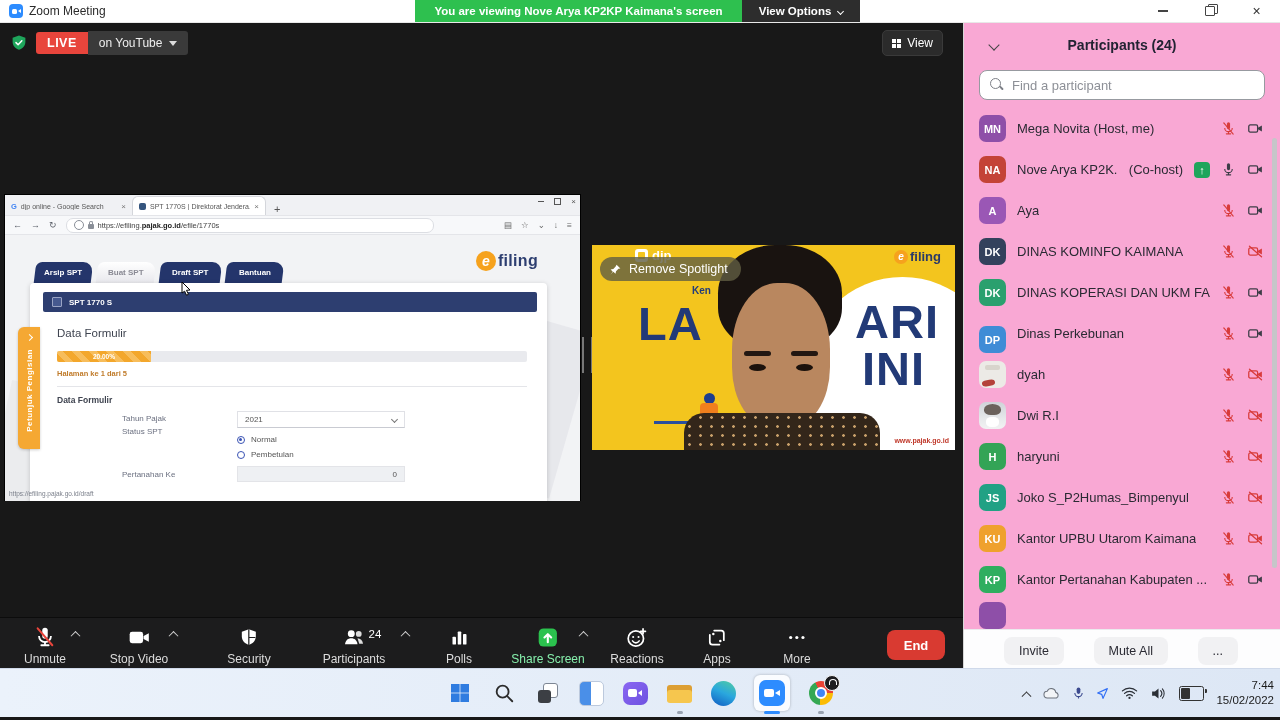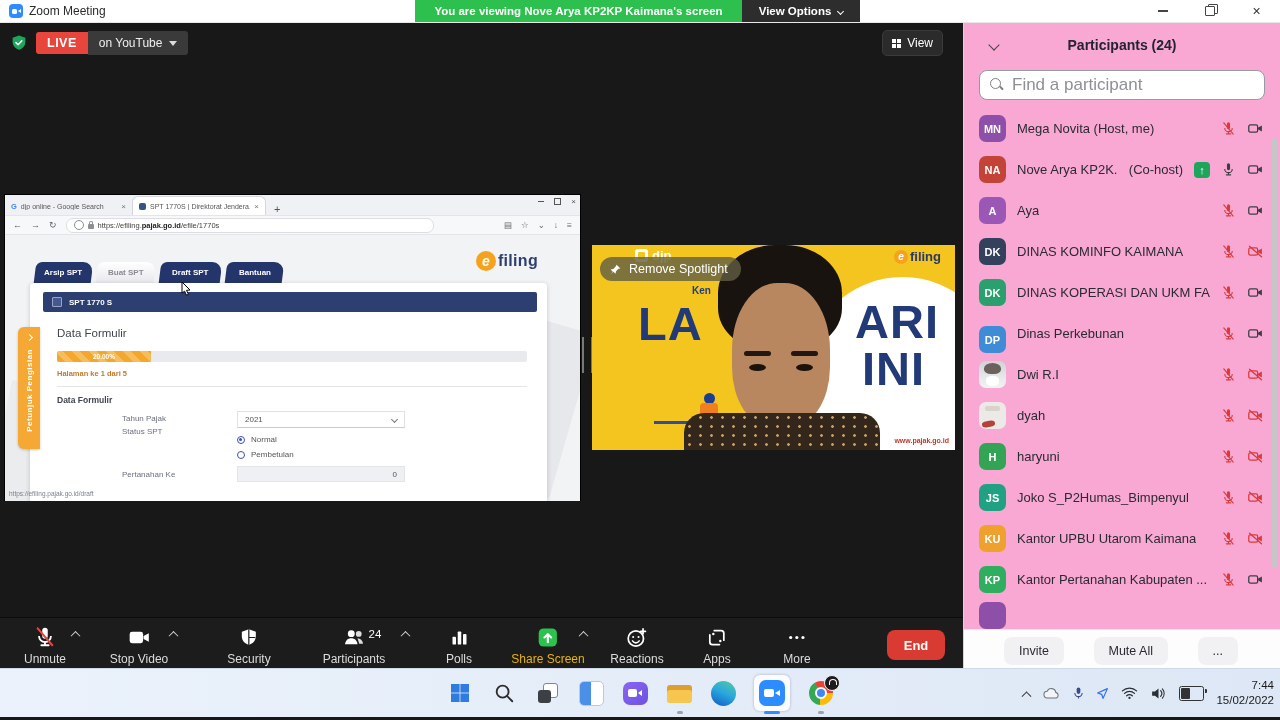--- a/index.html
+++ b/index.html
@@ -122,34 +122,34 @@
   .abars span{width:2.5px;background:#fff;border-radius:1px;}
   .ab1{height:5px;}.ab2{height:8px;}.ab3{height:12px;}
   .v-url{position:absolute;right:6px;bottom:6px;color:#c0392b;font-size:7px;font-weight:bold;}
 
   
   .toolbar{position:absolute;bottom:0;left:0;width:963px;height:54px;background:#1c1c1d;border-top:1px solid #0c0c0c;}
   .tbi{position:absolute;top:7px;transform:translateX(-50%);display:flex;flex-direction:column;align-items:center;gap:4px;color:#dcdcdc;font-size:12px;background:none;border:none;font-family:inherit;}
   .tbi .tb-ic{height:22px;display:flex;align-items:center;position:relative;}
   .tbi-1{left:45px;}.tbi-2{left:139px;}.tbi-3{left:249px;}.tbi-4{left:354px;}.tbi-5{left:459px;}
   .tbi-6{left:548px;}.tbi-7{left:637px;}.tbi-8{left:717px;}.tbi-9{left:797px;}
-  .tbi-6 .tb-label{color:#eab308;}
+  .tbi-6 .tb-label{color:#86efac;}
   .tb-badge{position:absolute;left:26px;top:2px;font-size:11.5px;color:#fff;}
   .tb-caret{position:absolute;top:13px;width:7px;height:7px;border:none;background:none;padding:0;}
   .tb-caret::after{content:'';display:block;width:6px;height:6px;border-left:1.6px solid #cfcfcf;border-top:1.6px solid #cfcfcf;transform:rotate(45deg) translate(1px,1px);}
   .tbc-1{left:72px;}.tbc-2{left:170px;}.tbc-4{left:402px;}.tbc-6{left:580px;}
   .end-btn{position:absolute;right:18px;top:12px;width:58px;height:30px;background:#d93a31;border:none;border-radius:8px;color:#fff;font-weight:bold;font-size:13px;font-family:inherit;}
 
   
   .panel{position:absolute;top:22px;right:0;width:317px;height:650px;background:#f9a8d4;border-left:1px solid #d7d7d7;display:flex;flex-direction:column;box-sizing:border-box;}
   .panel-head{height:46px;flex:none;display:flex;align-items:center;justify-content:center;position:relative;font-weight:bold;font-size:14px;color:#232333;}
   .ph-chev{position:absolute;left:20px;top:18px;width:9px;height:9px;background:none;border:none;}
   .ph-chev::after{content:'';display:block;width:7px;height:7px;border-left:1.6px solid #444;border-bottom:1.6px solid #444;transform:rotate(-45deg);}
   .search-wrap{margin:2px 15px 8px;position:relative;flex:none;}
-  .search-wrap input{width:100%;height:30px;border:1px solid #979aa0;border-radius:8px;padding:0 10px 0 32px;font-size:17px;color:#333;box-sizing:border-box;font-family:inherit;outline:none;}
+  .search-wrap input{width:100%;height:30px;border:1px solid #979aa0;border-radius:8px;padding:0 10px 0 32px;font-size:13px;color:#333;box-sizing:border-box;font-family:inherit;outline:none;}
   .search-wrap input::placeholder{color:#8d9097;}
   .search-ic{position:absolute;left:11px;top:8px;width:9px;height:9px;border:1.6px solid #7d8087;border-radius:50%;}
   .search-ic::after{content:'';position:absolute;left:8px;top:8px;width:5px;height:1.6px;background:#7d8087;transform:rotate(45deg);border-radius:1px;}
   .plist{flex:1;overflow:hidden;position:relative;}
   .prow{height:41px;display:flex;align-items:center;padding:0 16px 0 15px;gap:11px;min-width:0;}
   .avatar{position:relative;width:27px;height:27px;border-radius:7px;color:#fff;font-weight:bold;font-size:11px;display:flex;align-items:center;justify-content:center;flex:none;overflow:hidden;}
   .pname{font-size:13px;color:#2a2a33;white-space:nowrap;overflow:hidden;}
   .psuffix{font-size:13px;color:#2a2a33;white-space:nowrap;flex:none;}
   .share-badge{width:16px;height:16px;background:#1ea55b;border-radius:4px;color:#fff;font-size:11px;font-weight:bold;display:flex;align-items:center;justify-content:center;flex:none;}
   .pic-icons{margin-left:auto;display:flex;gap:11px;align-items:center;flex:none;}
@@ -610,41 +610,41 @@
             </svg>
       <svg class="cam on" viewBox="0 0 24 24" width="17" height="17">
               <rect x="2.5" y="7" width="12.5" height="10" rx="2" fill="none" stroke="currentColor" stroke-width="1.8"></rect>
               <path d="M15.5 10.8l5.5-3v8.4l-5.5-3z" fill="currentColor"></path>
               <path class="slash" d="M3.5 4.5L20.5 19.5" fill="none" stroke="currentColor" stroke-width="1.8" stroke-linecap="round"></path>
             </svg>
     </span>
   </div>
 
   <div class="prow">
+    <span class="avatar photo-dyah"></span>
+    <span class="pname">dyah</span>
+
+    <span class="pic-icons">
+      <svg class="mic off" viewBox="0 0 24 24" width="15" height="15">
+              <rect x="9.5" y="2" width="5" height="11" rx="2.5" fill="currentColor"></rect>
+              <path d="M6 11a6 6 0 0 0 12 0" fill="none" stroke="currentColor" stroke-width="1.8"></path>
+              <path d="M12 17v3.5M8.5 20.5h7" fill="none" stroke="currentColor" stroke-width="1.8" stroke-linecap="round"></path>
+              <path class="slash" d="M4.5 3L19.5 21" fill="none" stroke="currentColor" stroke-width="1.8" stroke-linecap="round"></path>
+            </svg>
+      <svg class="cam off" viewBox="0 0 24 24" width="17" height="17">
+              <rect x="2.5" y="7" width="12.5" height="10" rx="2" fill="none" stroke="currentColor" stroke-width="1.8"></rect>
+              <path d="M15.5 10.8l5.5-3v8.4l-5.5-3z" fill="currentColor"></path>
+              <path class="slash" d="M3.5 4.5L20.5 19.5" fill="none" stroke="currentColor" stroke-width="1.8" stroke-linecap="round"></path>
+            </svg>
+    </span>
+  </div>
+
+  <div class="prow">
     <span class="avatar photo-dwi"></span>
     <span class="pname">Dwi R.I</span>
-
-    <span class="pic-icons">
-      <svg class="mic off" viewBox="0 0 24 24" width="15" height="15">
-              <rect x="9.5" y="2" width="5" height="11" rx="2.5" fill="currentColor"></rect>
-              <path d="M6 11a6 6 0 0 0 12 0" fill="none" stroke="currentColor" stroke-width="1.8"></path>
-              <path d="M12 17v3.5M8.5 20.5h7" fill="none" stroke="currentColor" stroke-width="1.8" stroke-linecap="round"></path>
-              <path class="slash" d="M4.5 3L19.5 21" fill="none" stroke="currentColor" stroke-width="1.8" stroke-linecap="round"></path>
-            </svg>
-      <svg class="cam off" viewBox="0 0 24 24" width="17" height="17">
-              <rect x="2.5" y="7" width="12.5" height="10" rx="2" fill="none" stroke="currentColor" stroke-width="1.8"></rect>
-              <path d="M15.5 10.8l5.5-3v8.4l-5.5-3z" fill="currentColor"></path>
-              <path class="slash" d="M3.5 4.5L20.5 19.5" fill="none" stroke="currentColor" stroke-width="1.8" stroke-linecap="round"></path>
-            </svg>
-    </span>
-  </div>
-
-  <div class="prow">
-    <span class="avatar photo-dyah"></span>
-    <span class="pname">dyah</span>
 
     <span class="pic-icons">
       <svg class="mic off" viewBox="0 0 24 24" width="15" height="15">
               <rect x="9.5" y="2" width="5" height="11" rx="2.5" fill="currentColor"></rect>
               <path d="M6 11a6 6 0 0 0 12 0" fill="none" stroke="currentColor" stroke-width="1.8"></path>
               <path d="M12 17v3.5M8.5 20.5h7" fill="none" stroke="currentColor" stroke-width="1.8" stroke-linecap="round"></path>
               <path class="slash" d="M4.5 3L19.5 21" fill="none" stroke="currentColor" stroke-width="1.8" stroke-linecap="round"></path>
             </svg>
       <svg class="cam off" viewBox="0 0 24 24" width="17" height="17">
               <rect x="2.5" y="7" width="12.5" height="10" rx="2" fill="none" stroke="currentColor" stroke-width="1.8"></rect>

